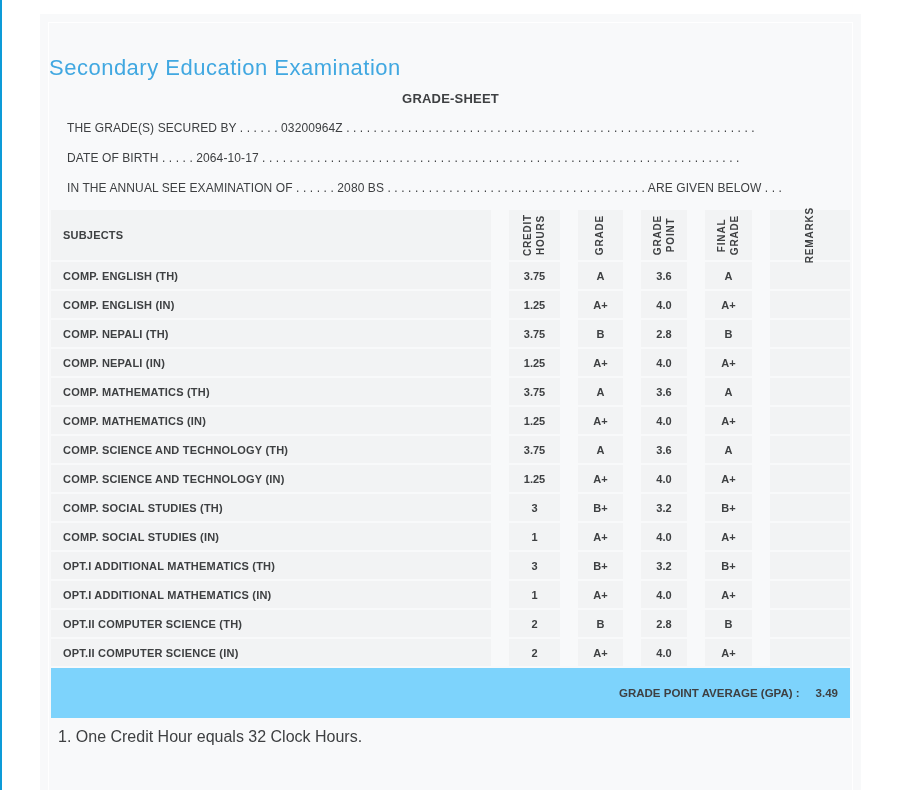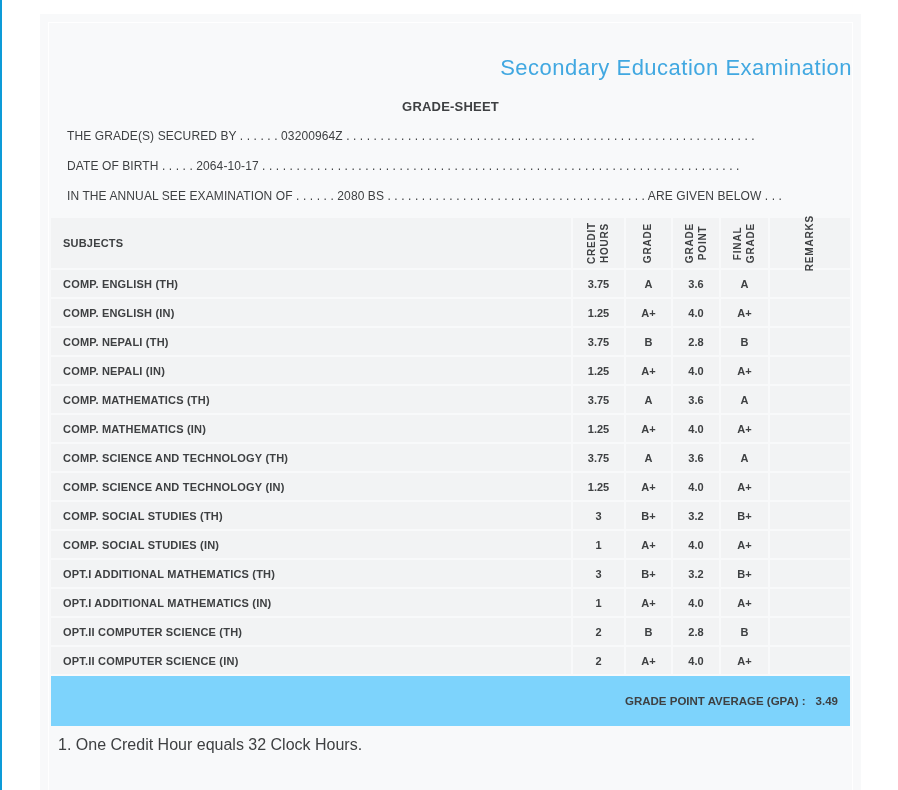--- a/index.html
+++ b/index.html
@@ -14,34 +14,34 @@
     background: #0d9bd8;
   }
   .card {
     position: absolute; left: 40px; top: 14px; width: 821px; height: 810px;
     background: #f8f9fa; padding: 8px;
   }
   .card-inner {
     border: 1px solid #ffffff; height: 100%; padding-top: 32px;
   }
   .title {
-    margin: 0; text-align: right; font-size: 22px; font-weight: 400;
+    margin: 0; text-align: left; font-size: 22px; font-weight: 400;
     color: #41a8e1; letter-spacing: 0.5px; line-height: 26px;
   }
   .subtitle {
-    margin: 18px 0 0; text-align: center; font-size: 13px; font-weight: 700;
+    margin: 10px 0 0; text-align: center; font-size: 13px; font-weight: 700;
     color: #3e4042; line-height: 15px; letter-spacing: 0.2px;
   }
   .info { padding: 0 18px; margin-top: 8px; }
   .info p {
     margin: 14px 0 0; font-size: 12px; font-weight: 400; line-height: 16px;
     white-space: nowrap; overflow: hidden; letter-spacing: 0.1px;
   }
   .tbl { margin: 14px 2px 0; }
-  .trow { display: flex; gap: 2px; margin-top: 2px; justify-content: center; }
+  .trow { display: flex; gap: 18px; margin-top: 2px; justify-content: center; }
   .trow:first-child { margin-top: 0; }
   .cell {
     background: #f2f3f4; display: flex; align-items: center;
     font-size: 11px; font-weight: 700;
   }
   .c-sub { flex: 1; padding-left: 12px; letter-spacing: 0.2px; }
   .c-credit  { width: 51px; justify-content: center; }
   .c-grade   { width: 45px; justify-content: center; }
   .c-gpoint  { width: 46px; justify-content: center; }
   .c-final   { width: 47px; justify-content: center; }
@@ -51,21 +51,21 @@
   .vh {
     writing-mode: vertical-rl; transform: rotate(180deg);
     white-space: pre-line; font-size: 10px; font-weight: 700;
     letter-spacing: 0.8px; line-height: 1.25; text-align: center;
   }
   .gpa-band {
     margin: 2px 2px 0; background: #7dd3fc; height: 50px;
     display: flex; align-items: center; justify-content: flex-end;
     padding-right: 12px; font-size: 11.5px; font-weight: 700;
   }
-  .gpa-band .gpa-value { margin-left: 10px; }
+  .gpa-band .gpa-value { margin-left: 16px; }
   .notes { margin-top: 12px; padding: 0 9px; }
   .notes p { margin: 5px 0 0; font-size: 16px; font-weight: 400; line-height: 14px; }
 </style>
 </head>
 <body>
 
 <div class="accent-line"></div>
 
 <div class="card">
   <div class="card-inner">

